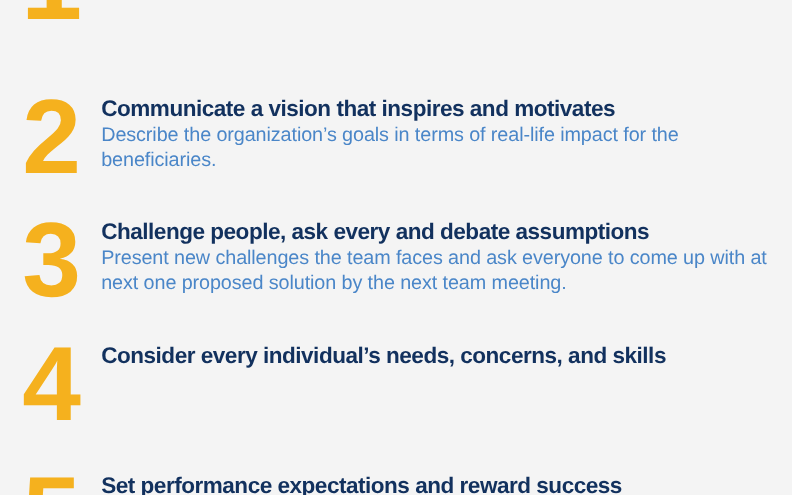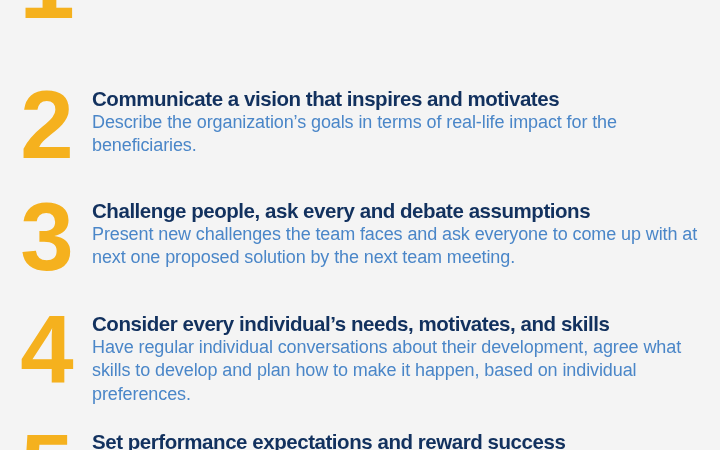--- a/index.html
+++ b/index.html
@@ -132,22 +132,21 @@
           <p class="heading">Challenge people, ask every and debate assumptions</p>
           <p class="desc">Present new challenges the team faces and ask everyone to come up with at next one proposed solution by the next team meeting.</p>
         </div>
       </div>
     </div>
 
     <div class="item item-4">
       <div class="item-inner">
         <div class="numeral">4</div>
         <div class="body">
-          <p class="heading">Consider every individual’s needs, motivates, and skills</p>
-          <p class="desc">Have regular individual conversations about their development, agree what skills to develop and plan how to make it happen, based on individual preferences.</p>
+          <p class="heading">Consider every individual’s needs, concerns, and skills</p>
         </div>
       </div>
     </div>
 
     <div class="item item-5">
       <div class="item-inner">
         <div class="numeral">5</div>
         <div class="body">
           <p class="heading">Set performance expectations and reward success</p>
 

